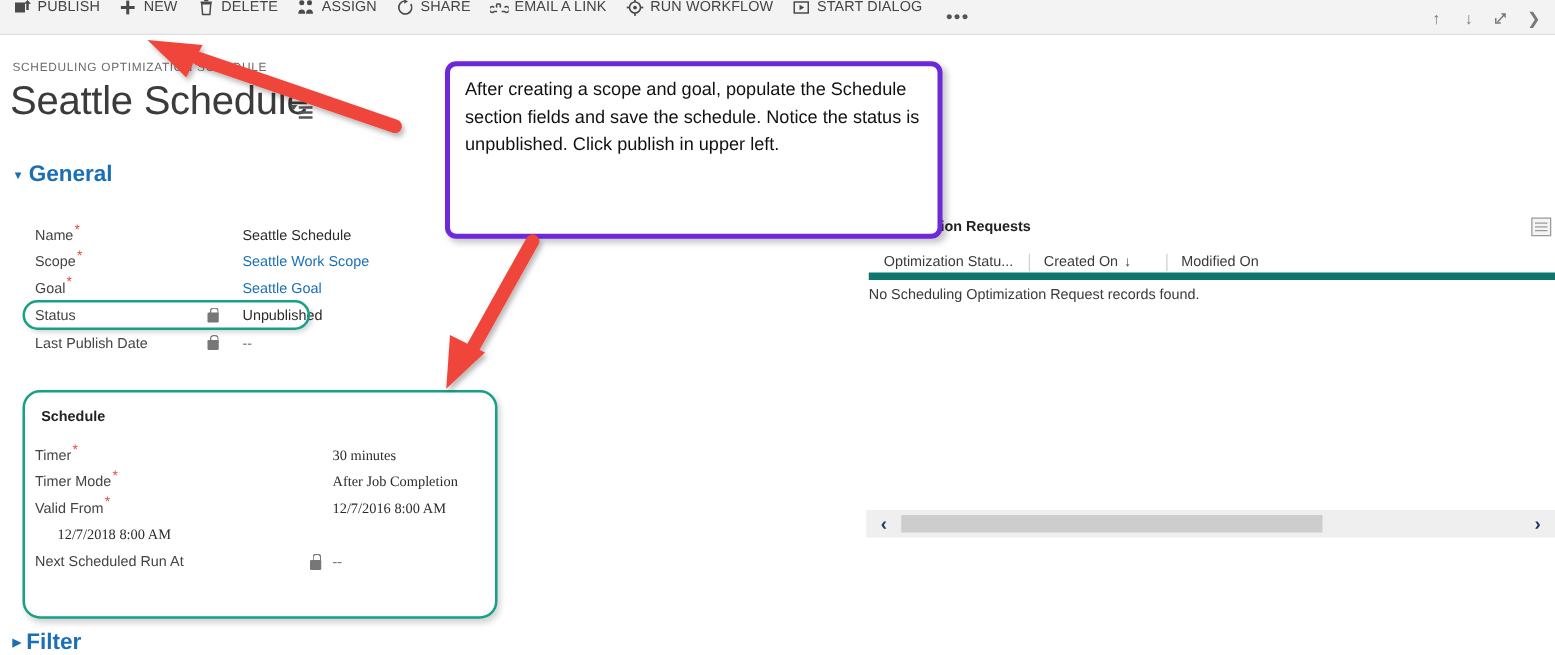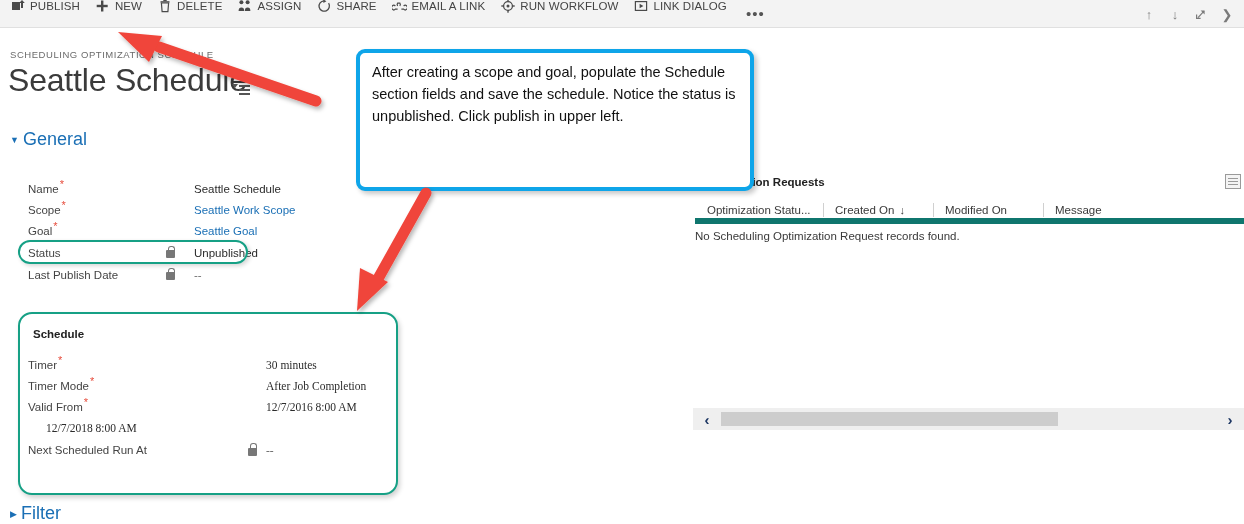--- a/index.html
+++ b/index.html
@@ -74,21 +74,21 @@
   .title-menu .bar { position: absolute; right: 0; height: 2px; background: #555; }
   .title-menu .b1 { top: 1px; width: 11px; }
   .title-menu .b2 { top: 5px; width: 11px; }
   .title-menu .b3 { top: 9px; width: 11px; }
   .title-menu .dot { position: absolute; left: 0; top: 0px; width: 0; height: 0;
       border-left: 3.5px solid transparent; border-right: 3.5px solid transparent; border-top: 4px solid #555; }
 
   
   .section-head {
     position: absolute;
-    font-size: 18px; font-weight: 400;
+    font-size: 18px; font-weight: 700;
     color: #1a6fb5;
     white-space: nowrap;
   }
   .section-head .tri { display: inline-block; font-size: 9px; vertical-align: middle; margin-right: 4px; color: #1a6fb5; }
   #general-head { left: 10px; top: 129px; }
   #filter-head  { left: 10px; top: 503px; }
 
   
   .field-row {
     position: absolute;
@@ -195,21 +195,21 @@
     box-shadow: 2px 2px 4px rgba(0,0,0,0.16);
     pointer-events: none;
   }
 
   
   .callout {
     position: absolute;
     left: 356px; top: 49px;
     width: 398px; height: 142px;
     background: #ffffff;
-    border: 4px solid #0ea5e9;
+    border: 4px solid #6d28d9;
     border-radius: 9px;
     box-shadow: 3px 3px 5px rgba(0,0,0,0.22);
   }
   .callout-text {
     position: absolute; left: 12px; top: 8px;
     width: 374px;
     font-size: 14.5px;
     line-height: 22px;
     color: #111;
     white-space: pre-line;
@@ -304,21 +304,21 @@
         <span class="lbl">RUN WORKFLOW</span>
       </div>
 
       <div class="cmd-btn">
         <span class="cmd-ico">
           <svg width="14" height="14" viewBox="0 0 14 14">
             <rect x="1.4" y="2.6" width="11.2" height="8.8" fill="none" stroke="#4a4a4a" stroke-width="1.2"></rect>
             <path d="M5.6 4.8 L9.4 7 L5.6 9.2 Z" fill="#4a4a4a"></path>
           </svg>
         </span>
-        <span class="lbl">LINK DIALOG</span>
+        <span class="lbl">START DIALOG</span>
       </div>
 
 
       <div class="cmd-ellipsis">•••</div>
     </div>
 
     <div class="cmd-right">
       <div class="ritem">↑</div>
       <div class="ritem">↓</div>
       <div class="ritem">
@@ -425,23 +425,20 @@
       <div class="gh" style="width:128px">
         <span>Optimization Statu...</span>
       </div>
       <div class="gh sep" style="width:110px">
         <span>Created On</span>
           <span class="sortarrow">↓</span>
       </div>
       <div class="gh sep" style="width:110px">
         <span>Modified On</span>
       </div>
-      <div class="gh sep" style="width:180px">
-        <span>Message</span>
-      </div>
     </div>
 
     <div class="grid-empty">No Scheduling Optimization Request records found.</div>
   </div>
 
   <div class="hscroll">
     <div class="arw">‹</div>
     <div class="track">
       <div class="thumb"></div>
     </div>

